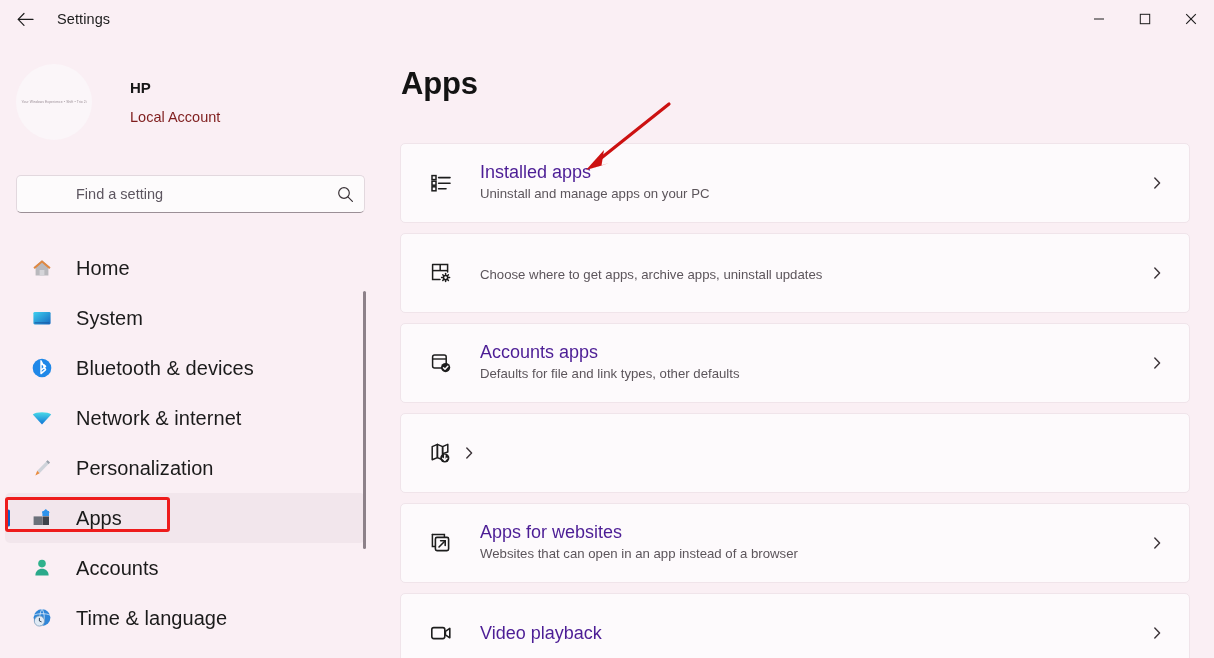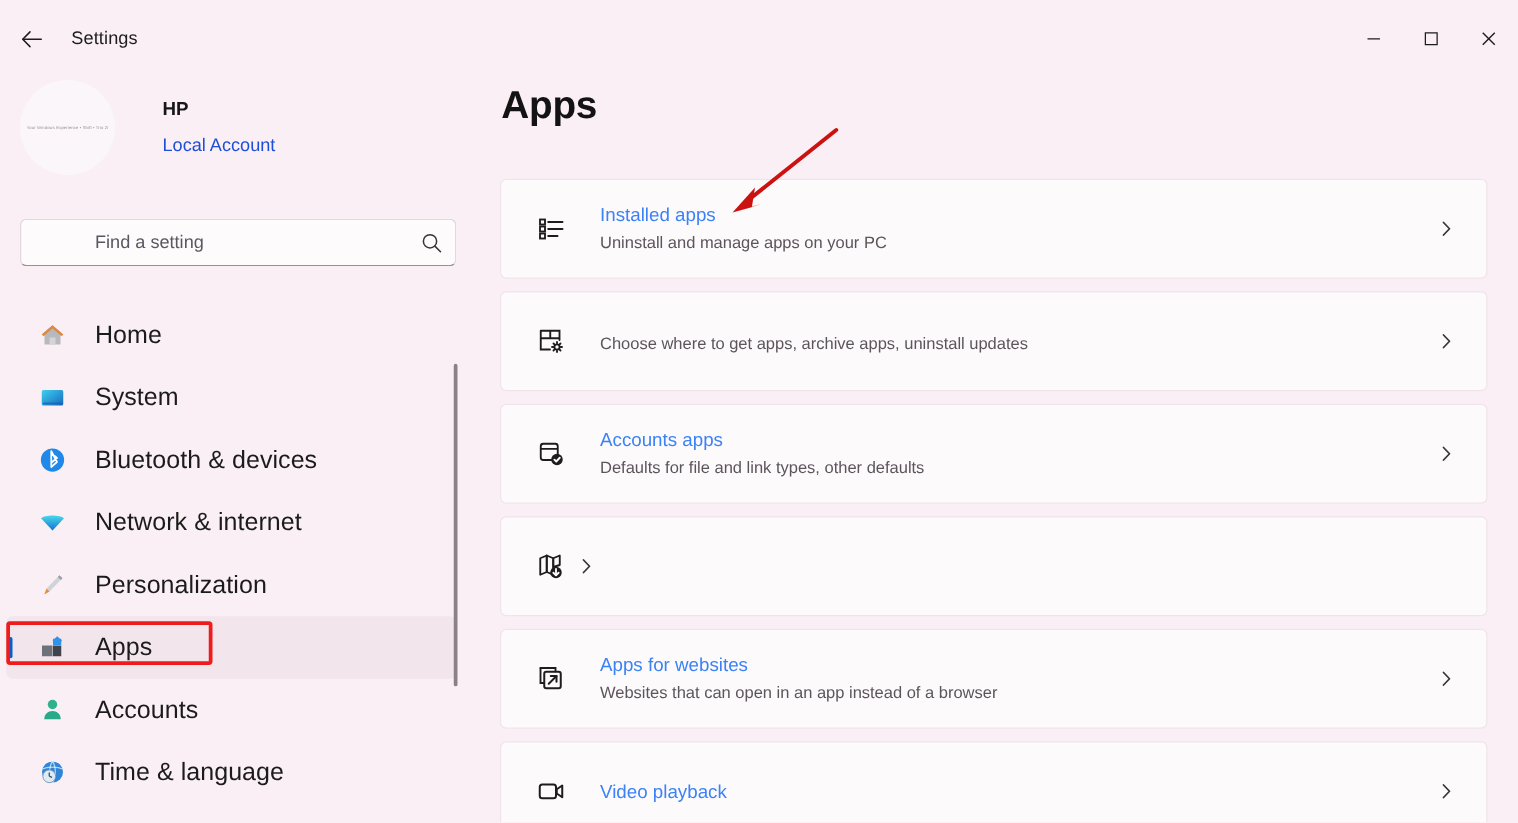--- a/index.html
+++ b/index.html
@@ -19,21 +19,20 @@
   }
 
   
   .titlebar {
     position: absolute;
     top: 0; left: 0;
     width: 1214px;
     height: 38px;
     display: flex;
     align-items: center;
-    margin-top: 12px;
   }
   .back-btn {
     position: absolute;
     left: 8px; top: 3px;
     width: 34px; height: 32px;
     display: flex; align-items: center; justify-content: center;
     border-radius: 5px;
     cursor: pointer;
   }
   .win-title {
@@ -90,21 +89,21 @@
   }
   .acct-text { margin-left: 24px; }
   .acct-name {
     font-size: 15px;
     font-weight: bold;
     color: #171717;
     line-height: 19px;
   }
   .acct-sub {
     font-size: 14.5px;
-    color: #1d4ed8;
+    color: #7f1d1d;
     line-height: 20px;
     margin-top: 10px;
   }
 
   .searchbox {
     position: absolute;
     left: 16px; top: 137px;
     width: 349px; height: 38px;
     background: #fdfbfc;
     border: 1px solid #e2d8de;
@@ -228,22 +227,22 @@
     display: flex; align-items: center; justify-content: center;
     flex-shrink: 0;
     color: #1d1d1d;
   }
   .card-text {
     margin-left: 24px;
     flex: 1;
     min-width: 0;
   }
   .card-title {
-    font-size: 15px;
-    color: #3b82f6;
+    font-size: 18px;
+    color: #4c1d95;
     line-height: 19px;
   }
   .card-sub {
     font-size: 13.2px;
     color: #5c555b;
     line-height: 18px;
     margin-top: 3px;
   }
   .chev {
     width: 26px; height: 26px;

